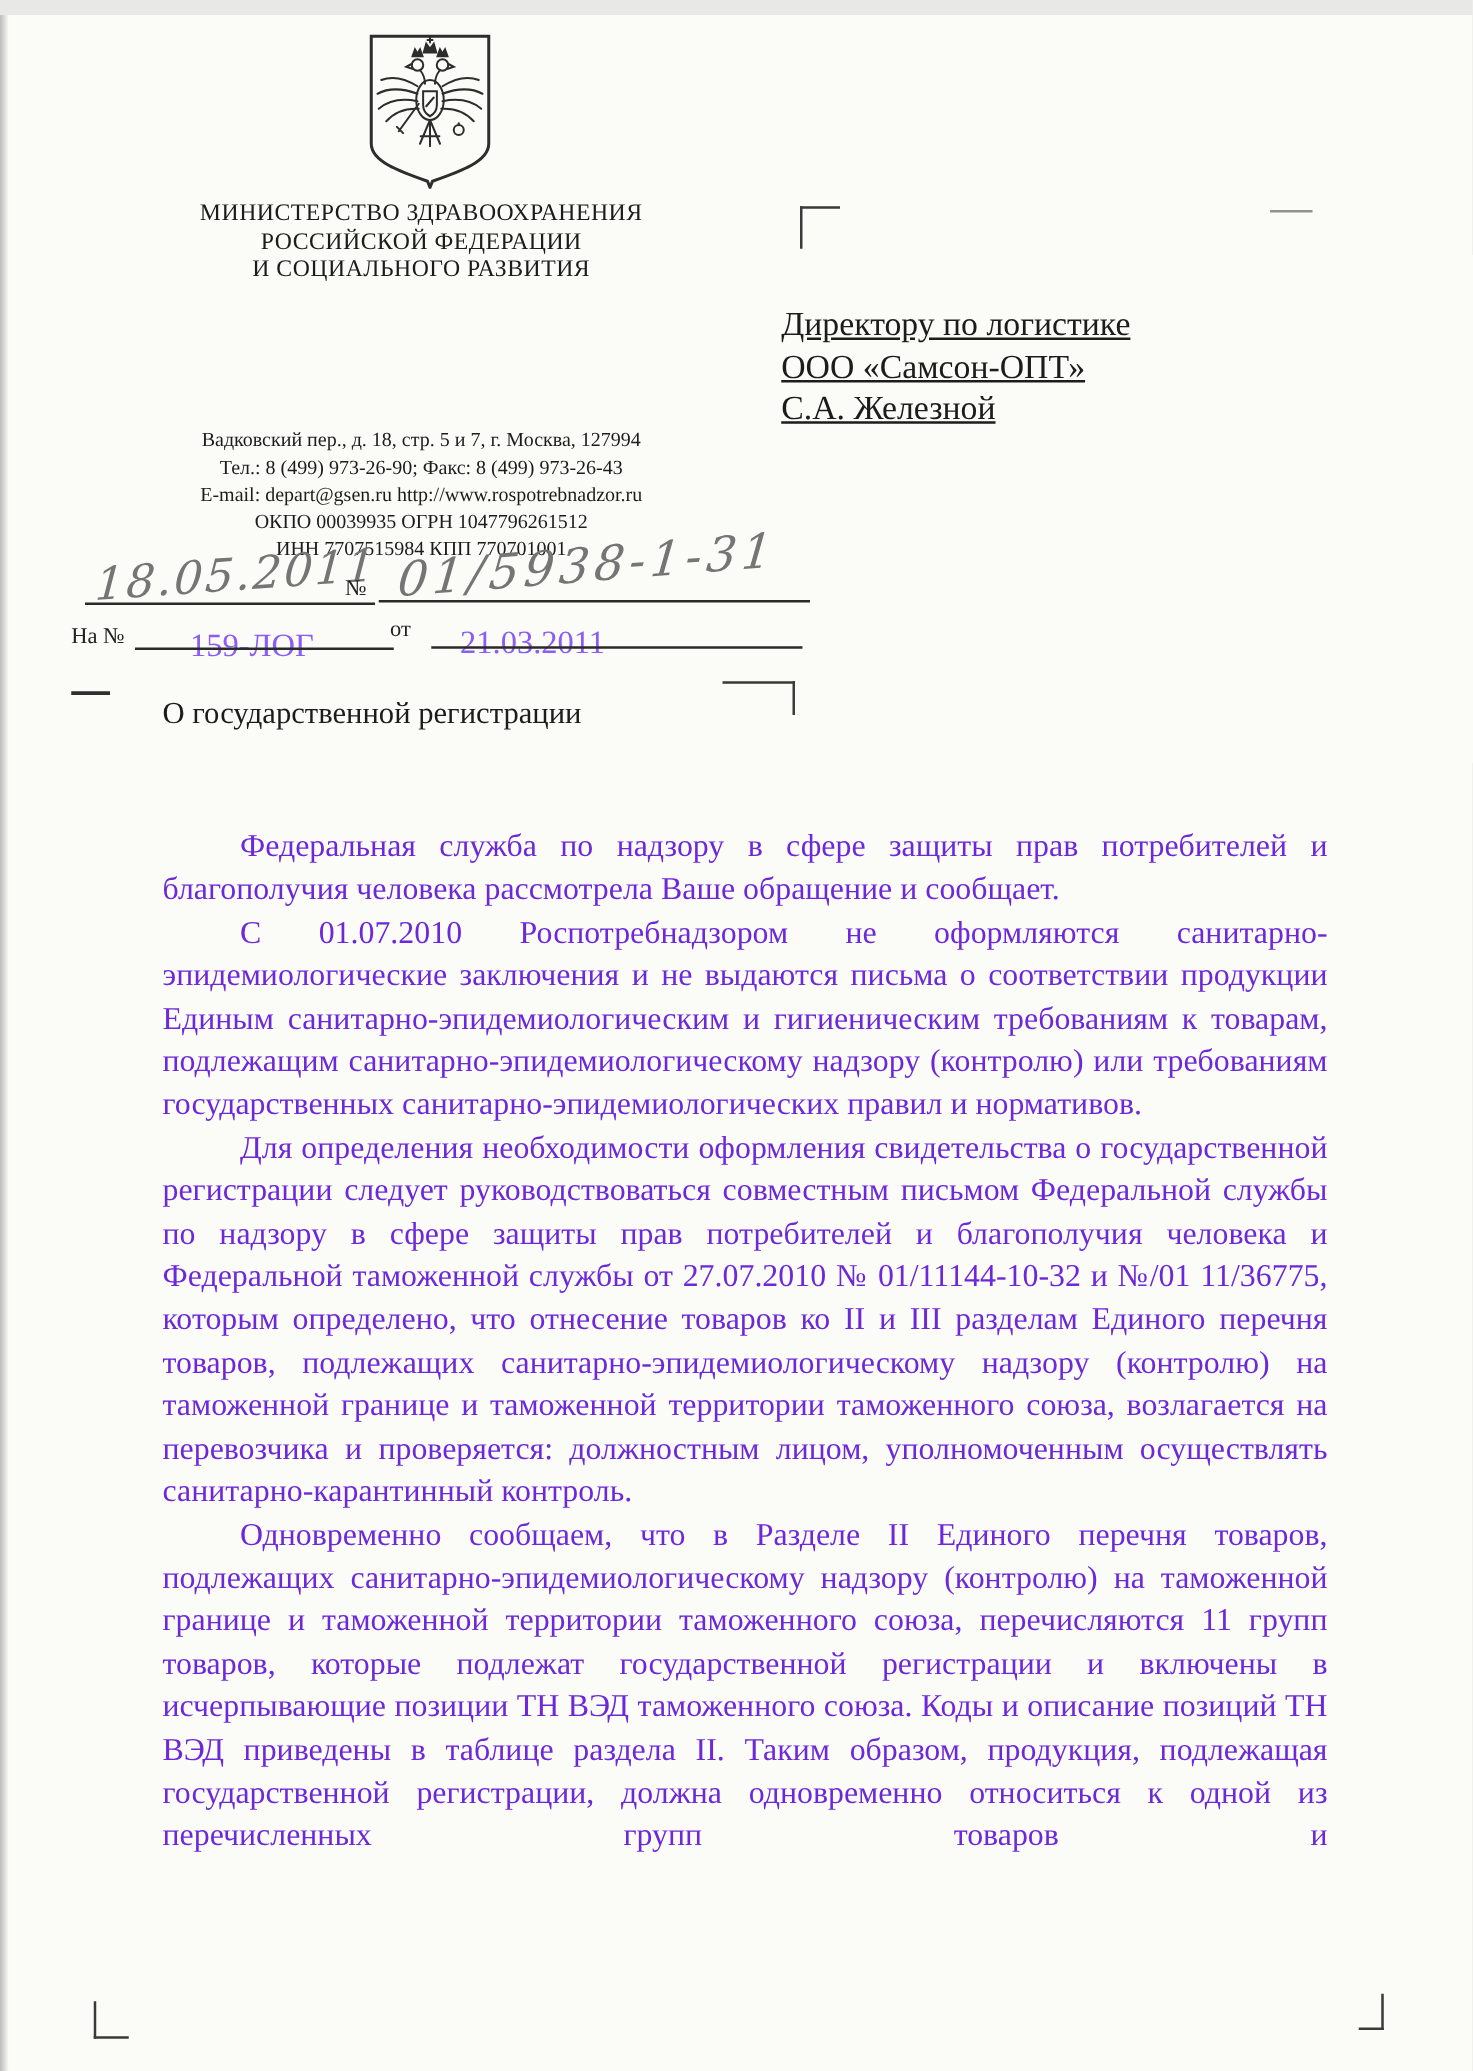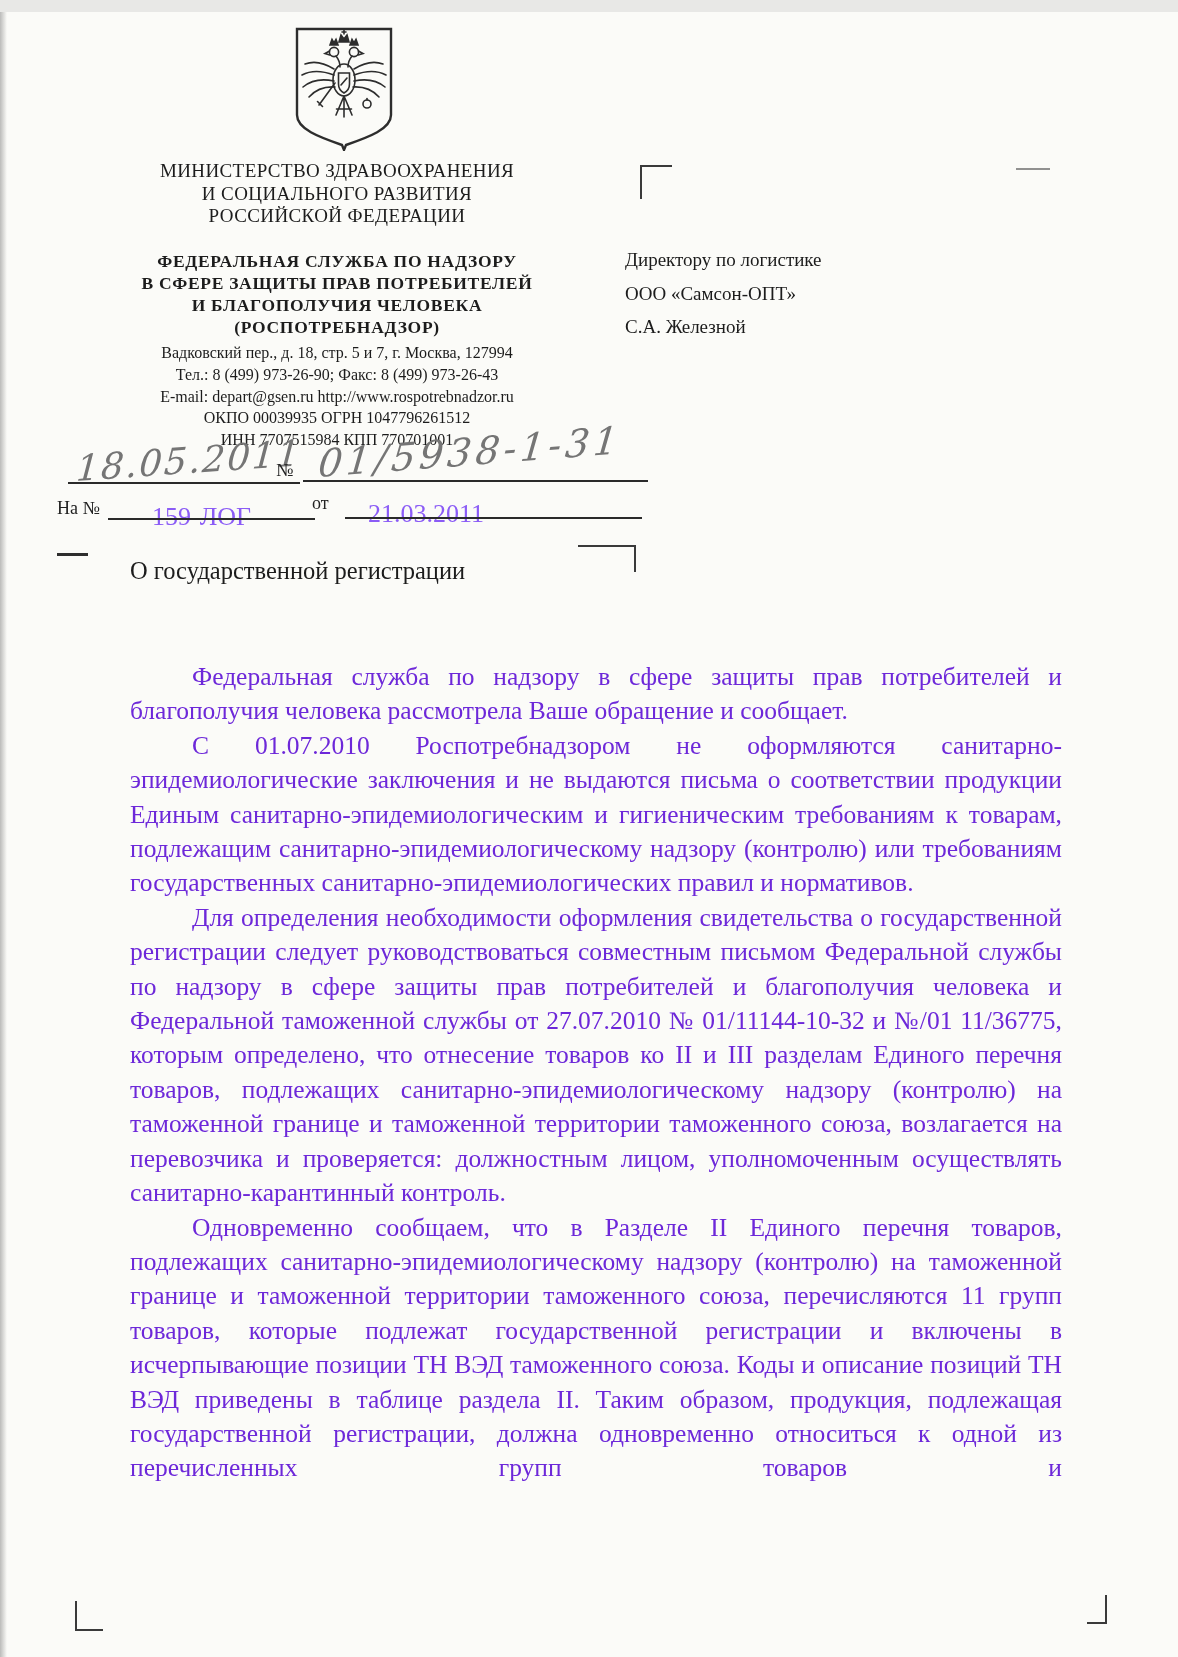--- a/index.html
+++ b/index.html
@@ -47,21 +47,21 @@
   .lbl{position:absolute;font-size:18px;color:#222;}
   .lbl.no{left:276px;top:448px;}
   .lbl.nano{left:57px;top:486px;}
   .lbl.ot{left:312px;top:481px;}
   .typed-ref{position:absolute;font-size:26px;color:#8b5cf6;white-space:nowrap;}
   .typed-ref.rno{left:152px;top:490px;}
   .typed-ref.rdate{left:368px;top:487px;}
   
   .recipient{
     position:absolute;left:625px;top:231px;
-    font-size:19px;line-height:33.5px;
+    font-size:27px;line-height:33.5px;text-decoration:underline;
   }
   
   .mark{position:absolute;pointer-events:none;}
   .mark.tl{left:640px;top:153px;width:30px;height:32px;border-left:2px solid #3a3a3a;border-top:2px solid #3a3a3a;}
   .mark.tr{left:1016px;top:156px;width:34px;border-top:2px solid #3a3a3a;opacity:.55;}
   .mark.mr{left:578px;top:533px;width:56px;height:25px;border-top:2px solid #3a3a3a;border-right:2px solid #3a3a3a;}
   .mark.ml{left:57px;top:541px;width:31px;border-top:3px solid #2e2e2e;}
   .mark.bl{left:75px;top:1589px;width:26px;height:28px;border-left:2px solid #3a3a3a;border-bottom:2px solid #3a3a3a;}
   .mark.br{left:1087px;top:1583px;width:18px;height:27px;border-right:2px solid #3a3a3a;border-bottom:2px solid #3a3a3a;}
   
@@ -104,30 +104,24 @@
       <path d="M51 60 L57 53"></path>
       <path d="M54 71 L46 90 M54 71 L54 92 M54 71 L62 90 M46.5 84 H61.5"></path>
       <path d="M45 58 L29 80 M27.5 76.5 L32.5 81.5"></path>
       <circle cx="77" cy="79" r="4"></circle>
       <path d="M77 73.5 V75"></path>
     </g>
   </svg>
 
   <div class="ministry">
     <div>МИНИСТЕРСТВО ЗДРАВООХРАНЕНИЯ</div>
+    <div>РОССИЙСКОЙ ФЕДЕРАЦИИ</div>
     <div>И СОЦИАЛЬНОГО РАЗВИТИЯ</div>
-    <div>РОССИЙСКОЙ ФЕДЕРАЦИИ</div>
   </div>
 
-  <div class="service">
-    <div>ФЕДЕРАЛЬНАЯ СЛУЖБА ПО НАДЗОРУ</div>
-    <div>В СФЕРЕ ЗАЩИТЫ ПРАВ ПОТРЕБИТЕЛЕЙ</div>
-    <div>И БЛАГОПОЛУЧИЯ ЧЕЛОВЕКА</div>
-    <div>(РОСПОТРЕБНАДЗОР)</div>
-  </div>
 
   <div class="addr">
     <div>Вадковский пер., д. 18, стр. 5 и 7,  г. Москва, 127994</div>
     <div>Тел.: 8 (499) 973-26-90; Факс: 8 (499) 973-26-43</div>
     <div>E-mail: depart@gsen.ru  http://www.rospotrebnadzor.ru</div>
     <div>ОКПО 00039935  ОГРН 1047796261512</div>
     <div>ИНН 7707515984  КПП 770701001</div>
   </div>
 
   <div class="hand hand-date">18.05.2011</div>

